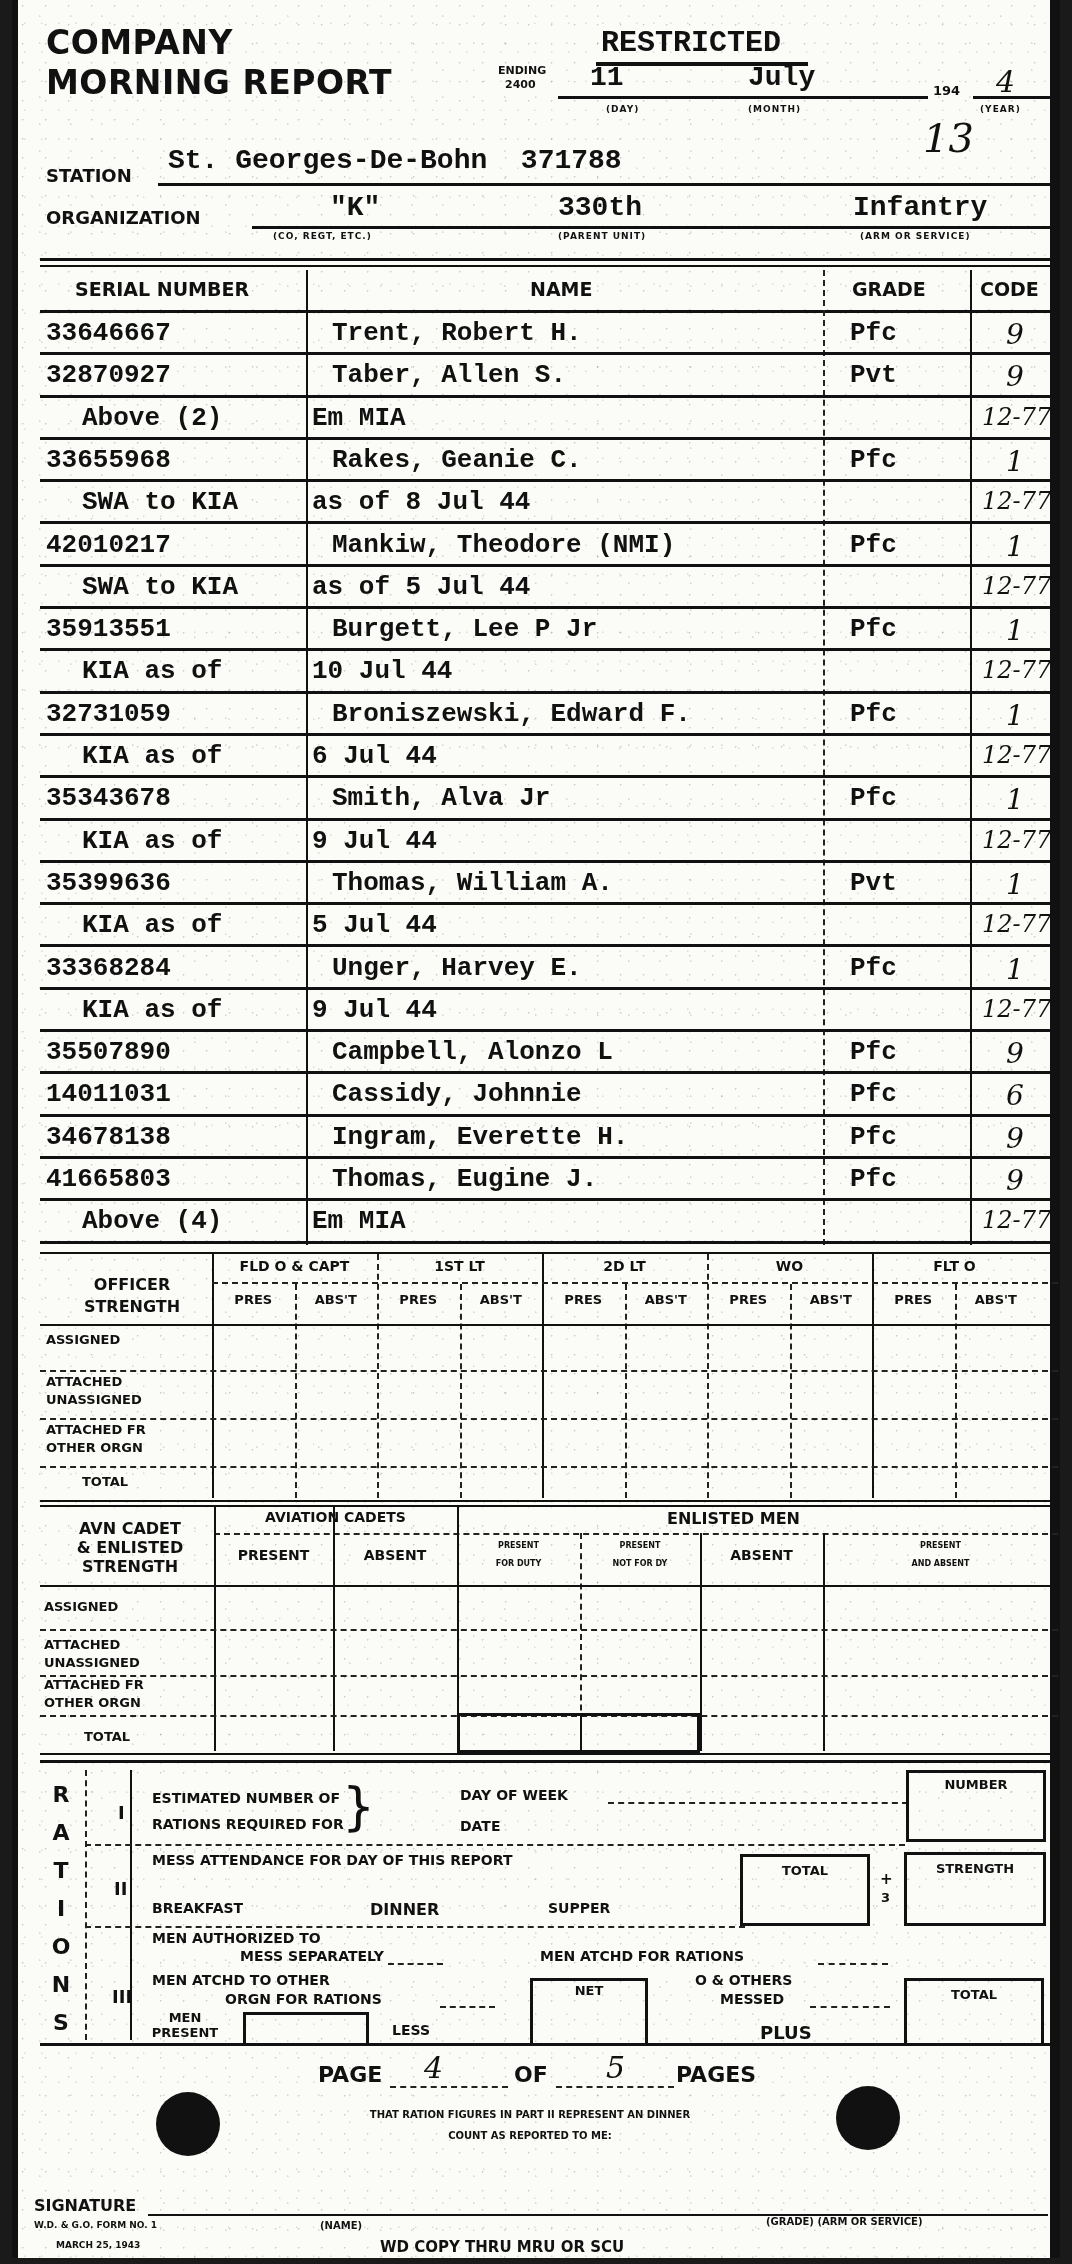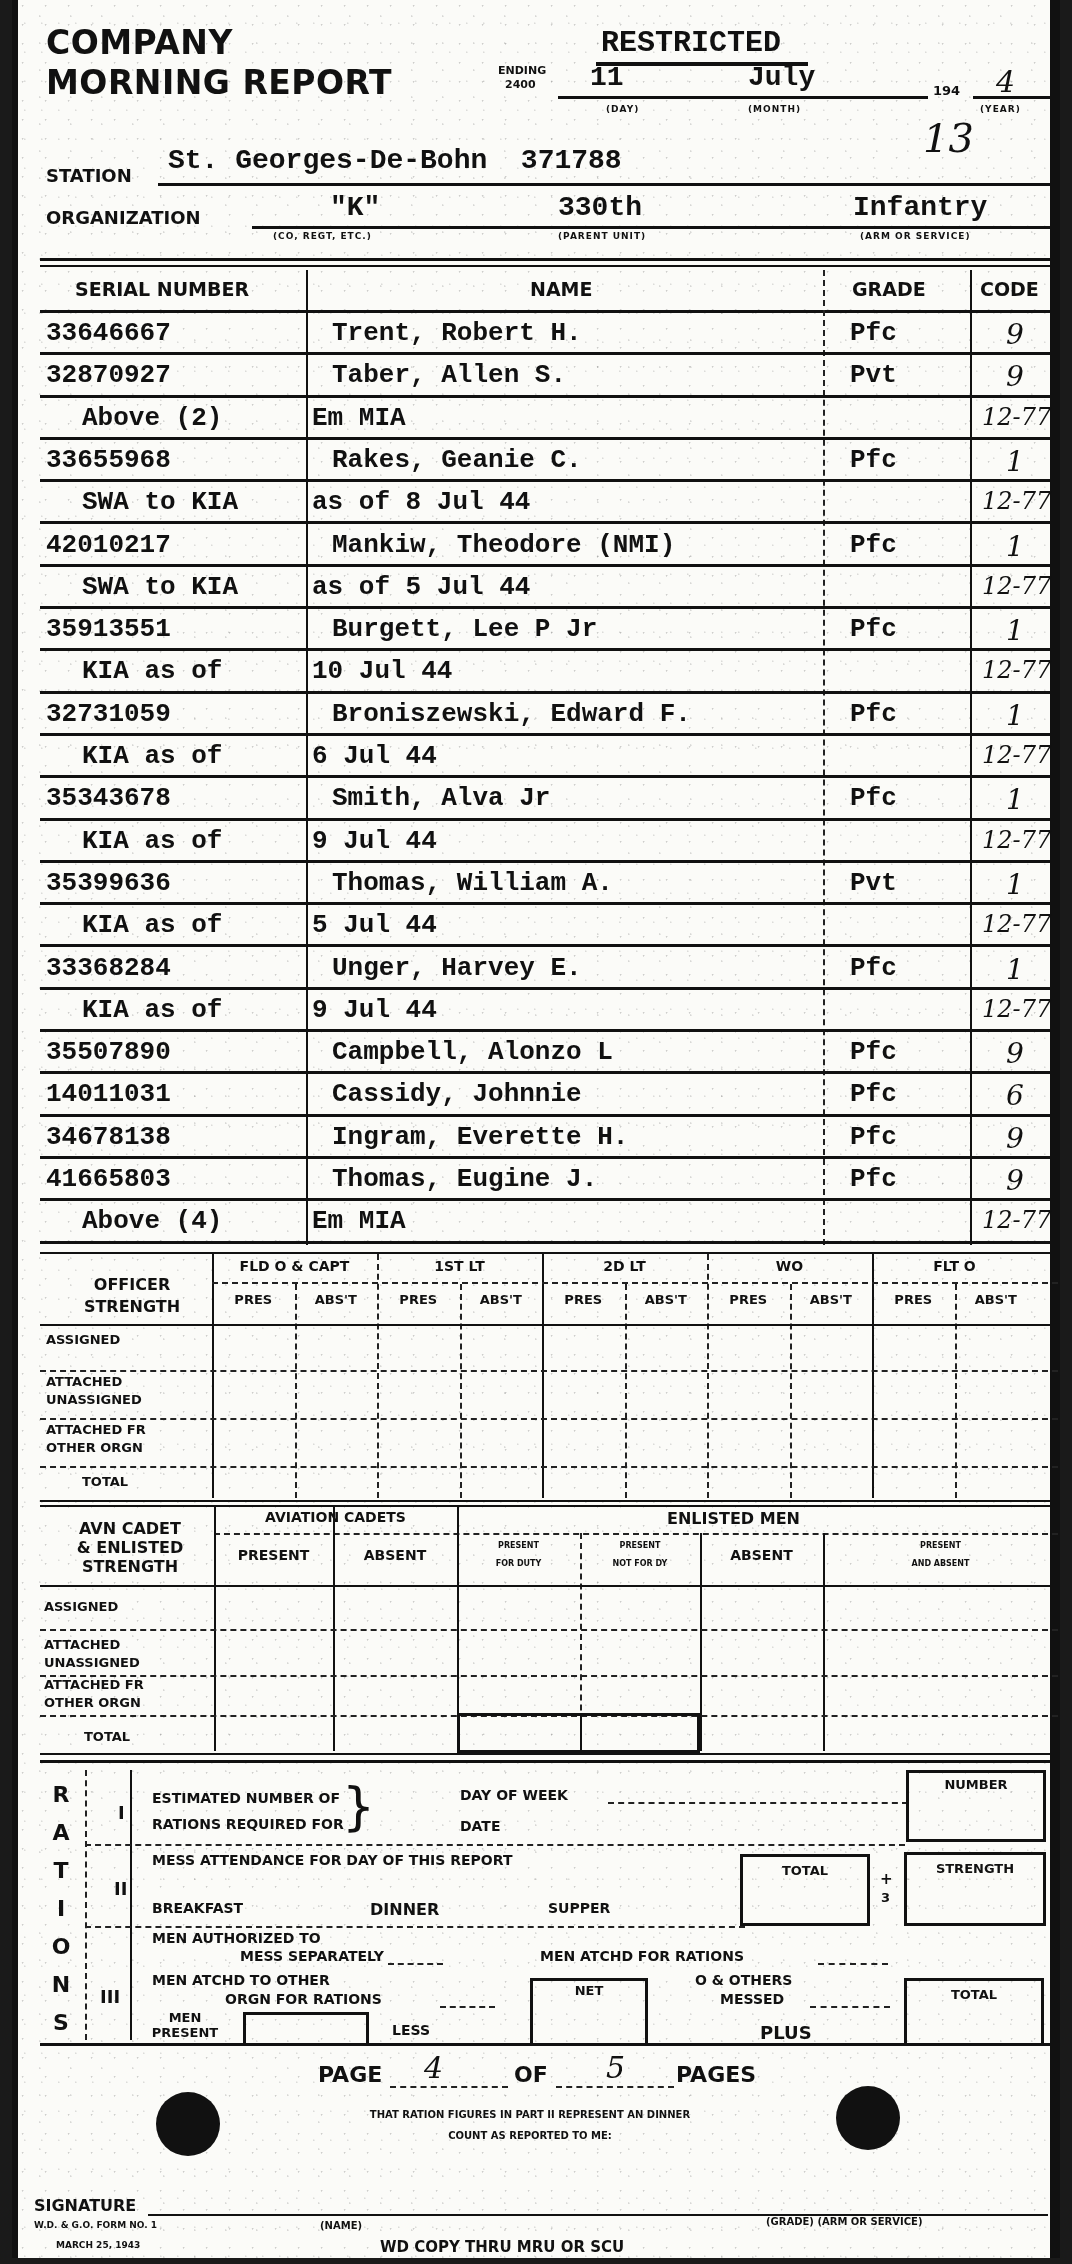--- a/index.html
+++ b/index.html
@@ -370,21 +370,21 @@
     <div class="box" style="left:700px;top:94px;width:130px;height:72px;">
       <div class="form center" style="font-size:13px;margin-top:6px;">TOTAL</div>
     </div>
     <div class="abs form" style="left:840px;top:110px;font-size:15px;">+</div>
     <div class="abs form" style="left:841px;top:130px;font-size:13px;">3</div>
     <div class="box" style="left:864px;top:92px;width:142px;height:74px;">
       <div class="form center" style="font-size:13px;margin-top:6px;">STRENGTH</div>
     </div>
     <div class="hl dash" style="left:45px;top:166px;width:660px;"></div>
 
-    <div class="abs form" style="left:60px;top:226px;font-size:18px;">III</div>
+    <div class="abs form" style="left:72px;top:226px;font-size:18px;">III</div>
     <div class="abs form" style="left:112px;top:170px;font-size:14px;">MEN AUTHORIZED TO</div>
     <div class="abs form" style="left:200px;top:188px;font-size:14px;">MESS SEPARATELY</div>
     <div class="hl dash" style="left:348px;top:203px;width:55px;"></div>
     <div class="abs form" style="left:500px;top:188px;font-size:14px;">MEN ATCHD FOR RATIONS</div>
     <div class="hl dash" style="left:778px;top:203px;width:70px;"></div>
     <div class="abs form" style="left:112px;top:212px;font-size:14px;">MEN ATCHD TO OTHER</div>
     <div class="abs form" style="left:185px;top:231px;font-size:14px;">ORGN FOR RATIONS</div>
     <div class="hl dash" style="left:400px;top:246px;width:55px;"></div>
     <div class="box" style="left:490px;top:218px;width:118px;height:68px;">
       <div class="form center" style="font-size:13px;margin-top:2px;">NET</div>

